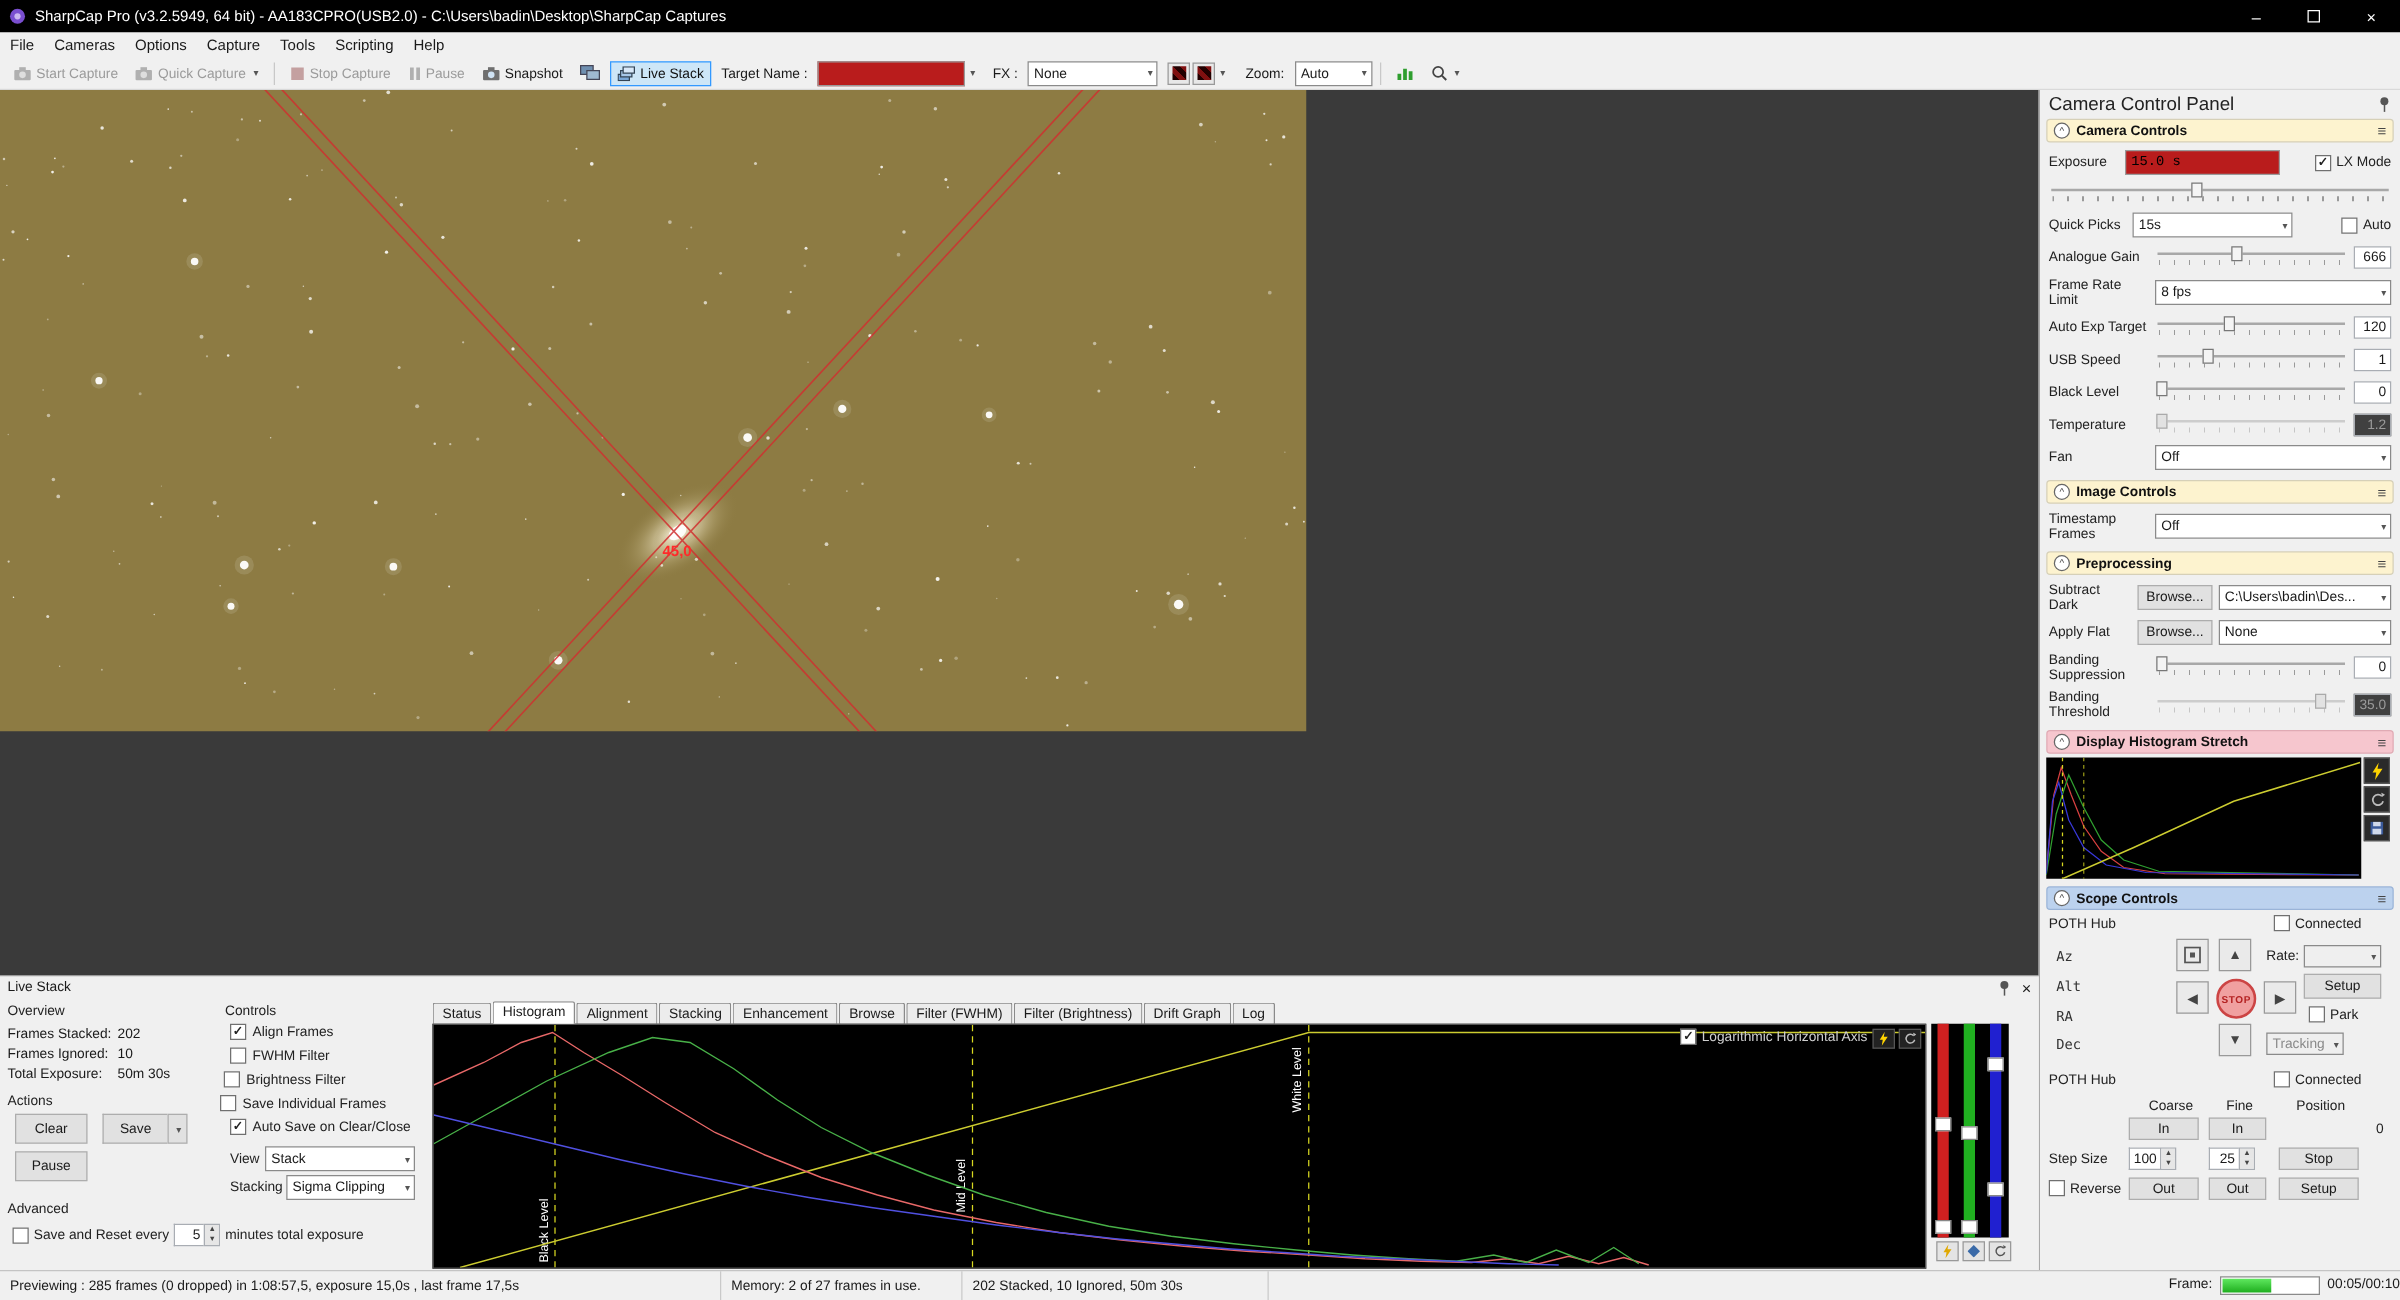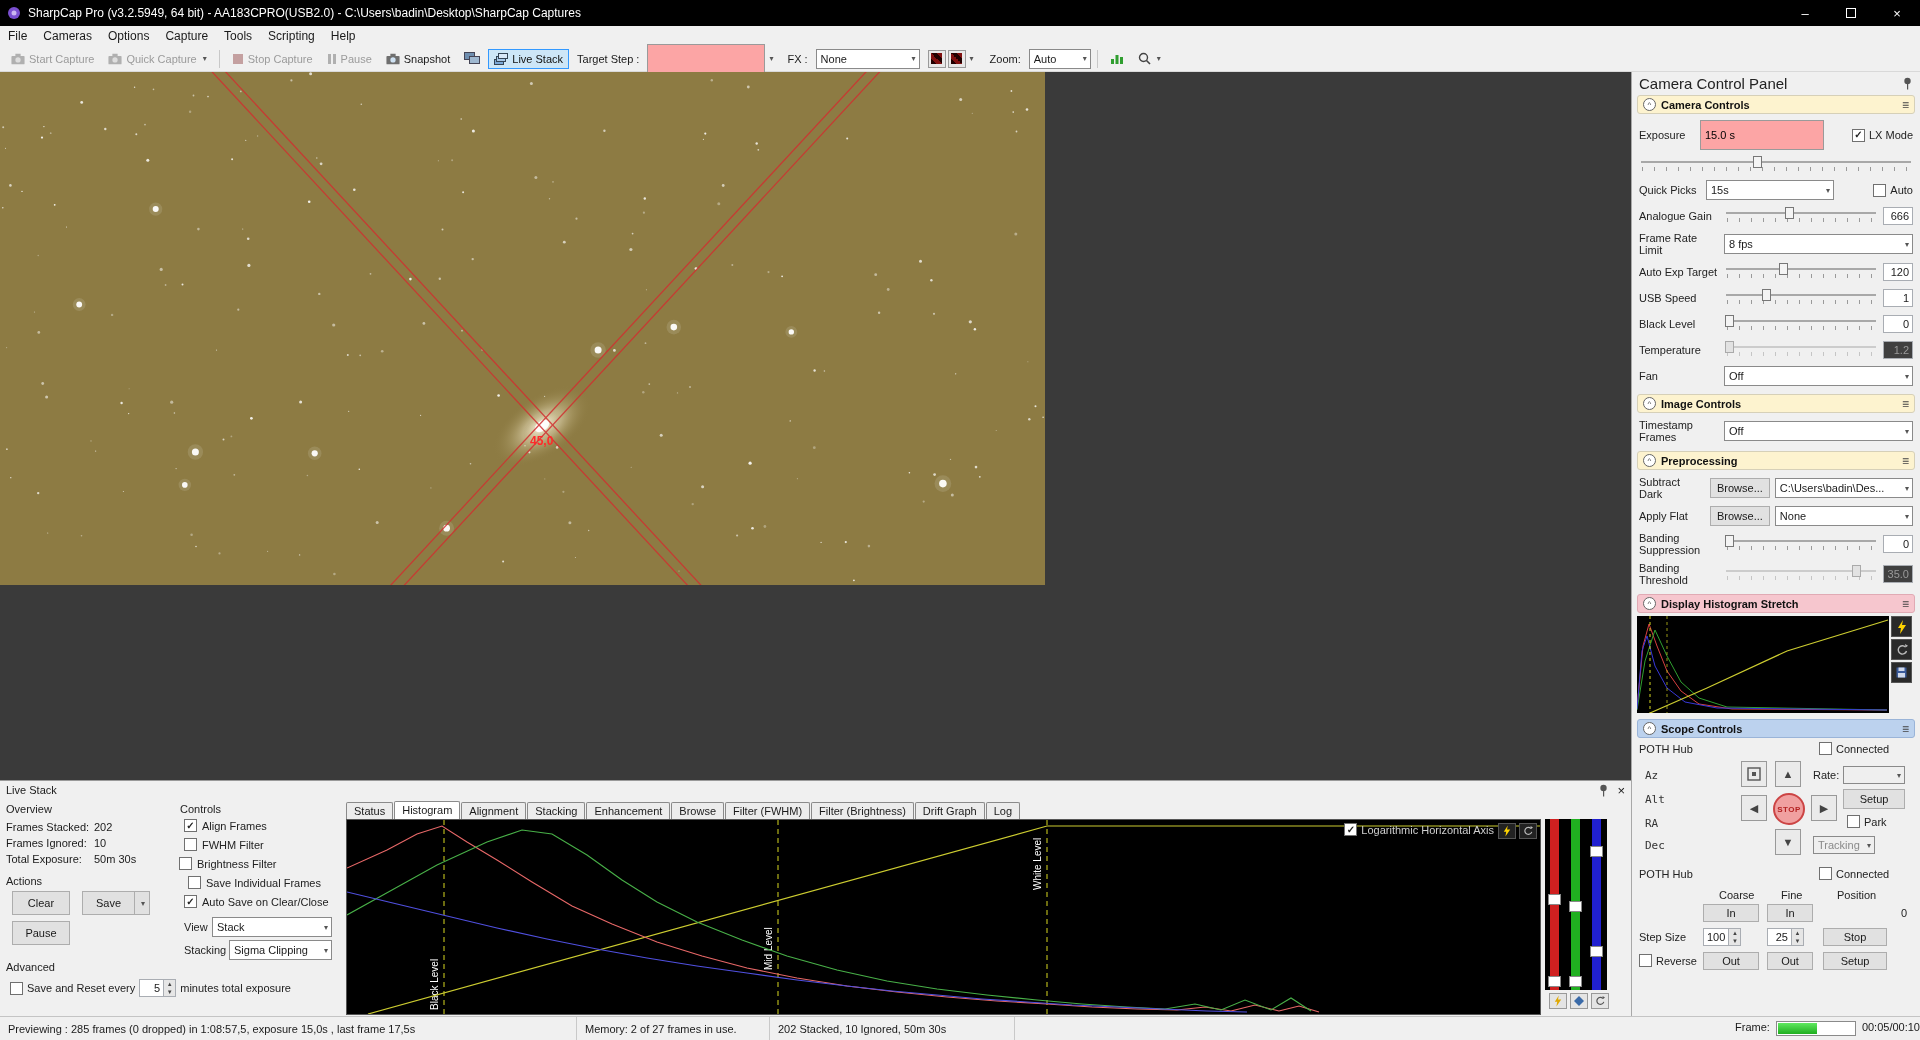--- a/index.html
+++ b/index.html
@@ -16,21 +16,21 @@
 
   
   .menubar{position:absolute;top:26px;left:0;right:0;height:20px;background:#f0f0f0;display:flex;align-items:center;font-size:12px}
   .menu-item{padding:1px 8px;cursor:default}
   .toolbar{position:absolute;top:46px;left:0;right:0;height:26px;background:#f0f0f0;border-bottom:1px solid #d9d9d9;display:flex;align-items:center;padding:0 5px;gap:2px}
   .tbtn{display:flex;align-items:center;gap:4px;padding:3px 5px;font-size:11px;white-space:nowrap;border:1px solid transparent}
   .tbtn.disabled{color:#9b9b9b}
   .tbtn.active{background:#cde6f7;border:1px solid #3399ff;color:#111}
   .tsep{width:1px;height:18px;background:#c8c8c8;margin:0 4px;flex:0 0 auto}
   .caret{font-size:8px;color:#555;margin-left:2px}
-  .txt{height:30px;border:1px solid #9a9a9a;background:#fca5a5;font-size:11px;padding:0 4px;font-family:Liberation Sans, sans-serif}
+  .txt{height:20px;border:1px solid #9a9a9a;background:#b91c1c;font-size:11px;padding:0 4px;font-family:Liberation Mono, monospace}
   .dd{height:20px;background:#fff;border:1px solid #8a8a8a;display:flex;align-items:center;padding-left:4px;font-size:11px;position:relative;white-space:nowrap}
   .dd .dd-label{flex:1;overflow:hidden;text-overflow:ellipsis;white-space:nowrap}
   .dd .caret{margin-left:auto;padding:0 3px}
   .dd.disabled{background:#efefef;color:#8a8a8a}
   .swatch{width:18px;height:18px;border:1px solid #9a9a9a;background:#e8e8e8;display:flex;align-items:center;justify-content:center}
   .swatch .chk{width:11px;height:11px;background:
      linear-gradient(45deg,#200 25%,#801010 25% 50%,#200 50% 75%,#801010 75%);}
 
   
   .viewport{position:absolute;top:72px;left:0;width:1631px;height:708px;background:#3a3a3a}
@@ -186,21 +186,21 @@
     </span>
     <span class="tbtn active">
       <svg width="14" height="12" viewBox="0 0 14 12">
           <rect x="0.5" y="6.5" width="9" height="5" fill="#7aa7d6" stroke="#345"></rect>
           <rect x="2.5" y="3.5" width="9" height="5" fill="#a8c8e8" stroke="#345"></rect>
           <rect x="4.5" y="0.5" width="9" height="5" fill="#d8e8f8" stroke="#345"></rect>
         </svg>
       <span>Live Stack</span>
     </span>
     <span class="tbtn">
-        <span>Target Step :</span>
+        <span>Target Name :</span>
       </span>
     <input class="txt" style="width: 118px;" value="">
     <span class="caret">▾</span>
     <span class="tbtn" style="margin-left:6px">
         <span>FX :</span>
       </span>
     <div class="dd" style="width:104px">
       <span class="dd-label">None</span>
         <span class="caret">▾</span>
     </div>
@@ -875,21 +875,21 @@
       <span class="ls-label">Align Frames</span>
     </span>
     <span style="position:absolute;left:184px;top:57px;display:flex;gap:5px;align-items:center">
       <span class="cb"></span>
       <span class="ls-label">FWHM Filter</span>
     </span>
     <span style="position:absolute;left:179px;top:76px;display:flex;gap:5px;align-items:center">
       <span class="cb"></span>
       <span class="ls-label">Brightness Filter</span>
     </span>
-    <span style="position:absolute;left:188px;top:95px;display:flex;gap:5px;align-items:center">
+    <span style="position:absolute;left:176px;top:95px;display:flex;gap:5px;align-items:center">
       <span class="cb"></span>
       <span class="ls-label">Save Individual Frames</span>
     </span>
     <span style="position:absolute;left:184px;top:114px;display:flex;gap:5px;align-items:center">
       <span class="cb checked"></span>
       <span class="ls-label">Auto Save on Clear/Close</span>
     </span>
     <span style="position:absolute;left:184px;top:140px" class="ls-label">View</span>
     <div class="dd" style="position:absolute;left:212px;top:136px;width:120px">
         <span class="dd-label">Stack</span>

